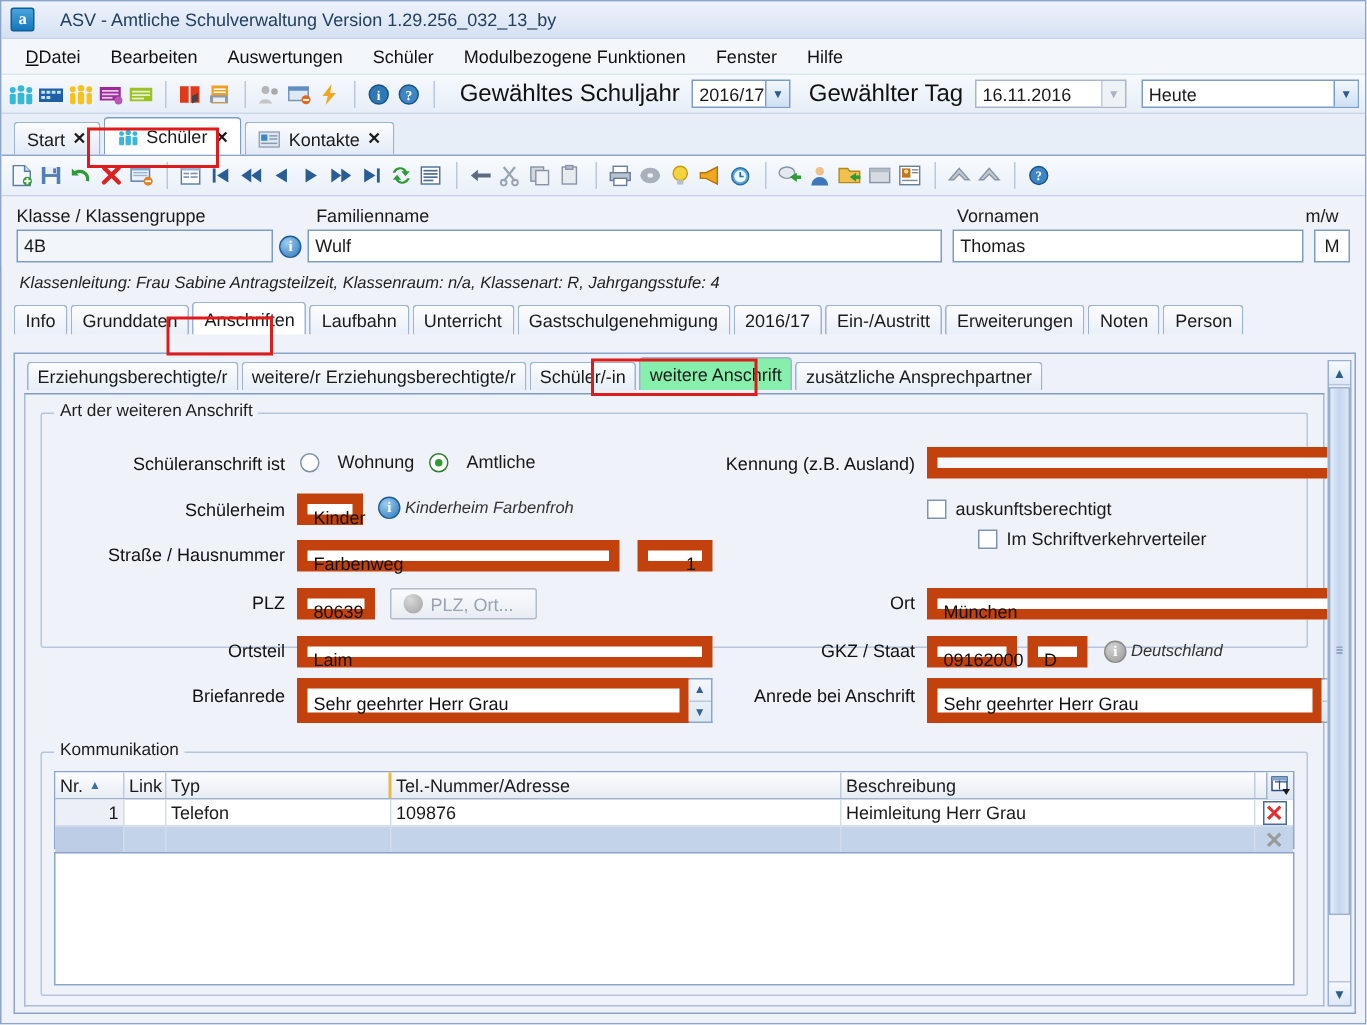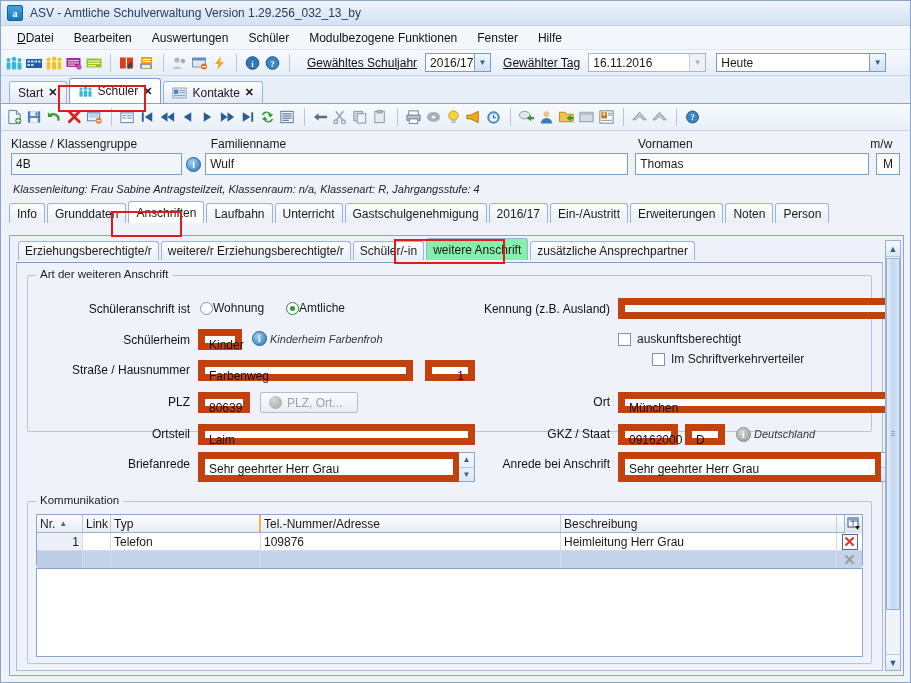--- a/index.html
+++ b/index.html
@@ -31,21 +31,21 @@
   .app-icon {
     width: 16px; height: 16px;
     background: linear-gradient(to bottom,#4aa3dd,#1478bc);
     border: 1px solid #0d5f96;
     border-radius: 2px;
     color: #fff; font-size: 11px; font-weight: bold;
     display: flex; align-items: center; justify-content: center;
     font-family: "Liberation Serif", serif;
     margin-right: 7px;
   }
-  .title-text { font-size: 12px; color: #24405f; }
+  .title-text { font-size: 12px; color: #24405f; margin-left: 10px; }
 
   
   .menubar {
     height: 24px;
     background: #f3f6fb;
     display: flex; align-items: center;
     padding-left: 6px;
     border-bottom: 1px solid #dde5f0;
   }
   .menu-item {
@@ -60,21 +60,21 @@
     height: 26px;
     background: linear-gradient(to bottom,#f6f9fd,#e7eef8);
     display: flex; align-items: center;
     padding: 0 4px;
     border-bottom: 1px solid #c9d7e9;
     gap: 2px;
   }
   .tb-sep { width: 1px; height: 18px; background: #b9c8dd; margin: 0 5px; }
   .ic { width: 18px; height: 16px; display: inline-block; position: relative; }
 
-  .lbl-inline { font-size: 12px; margin: 0 6px 0 10px; color: #111; white-space: nowrap; text-decoration: underline; }
+  .lbl-inline { font-size: 16px; margin: 0 6px 0 10px; color: #111; white-space: nowrap; }
 
   .combo {
     height: 19px;
     border: 1px solid #7a9cc6;
     background: #fff;
     display: flex; align-items: center;
     font-size: 12px;
   }
   .combo .val { padding: 0 4px; flex: 1; white-space: nowrap; overflow: hidden; }
   .combo .arrow {
@@ -248,21 +248,21 @@
     font-size: 12px;
     font-family: "Liberation Sans", sans-serif;
     padding: 0 4px;
     line-height: 19px;
     color: #111;
     outline: none;
   }
   div.tf.num { text-align: right; }
   div.tf.empty { background: #f4f7fc; }
 
-  .radio-wrap { position: absolute; display: flex; align-items: center; gap: 0; font-size: 12px; }
+  .radio-wrap { position: absolute; display: flex; align-items: center; gap: 12px; font-size: 12px; }
   .radio {
     width: 13px; height: 13px; border-radius: 50%;
     border: 1px solid #7e93ae; background: #fff;
     display: inline-block; position: relative; flex: none;
   }
   .radio.on { border-color: #2e7d32; }
   .radio.on::after {
     content: ""; position: absolute; left: 3px; top: 3px;
     width: 5px; height: 5px; border-radius: 50%;
     background: #2e9b36;

